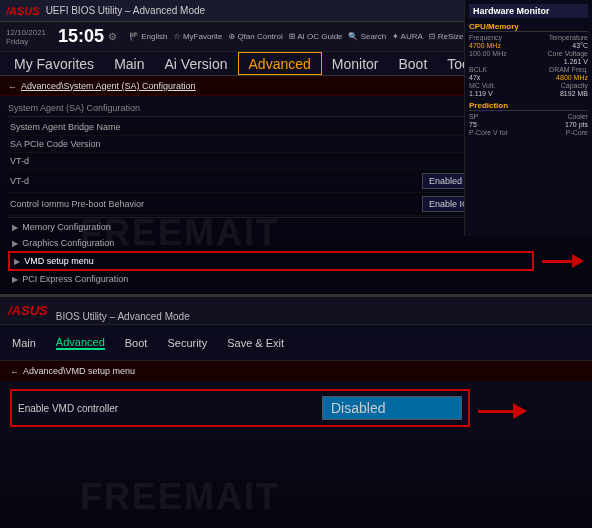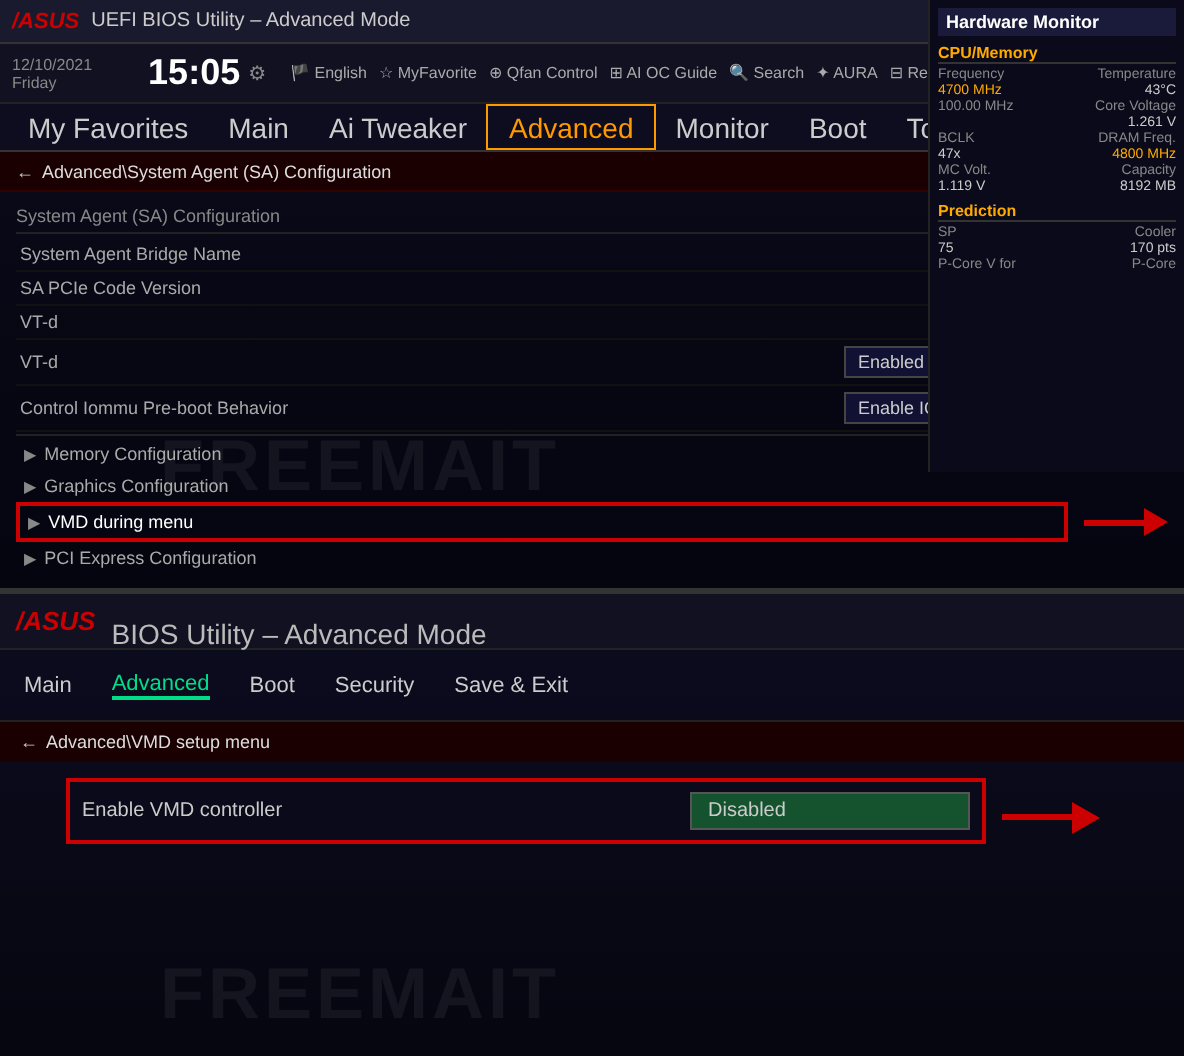--- a/index.html
+++ b/index.html
@@ -113,20 +113,21 @@
       border-bottom: 1px solid #330000;
     }
     .breadcrumb-arrow {
       color: #ccc;
       font-size: 9px;
       margin-right: 4px;
     }
     .breadcrumb-text {
       color: #ddd;
       font-size: 9px;
+      text-decoration: underline;
     }
 
     
     .content-area {
       padding: 4px 8px;
       flex: 1;
     }
     .section-title {
       color: #888;
       font-size: 9px;
@@ -277,21 +278,21 @@
     }
     .bottom-asus-logo {
       color: #cc0000;
       font-weight: bold;
       font-size: 13px;
       font-style: italic;
       margin-right: 8px;
     }
     .bottom-title {
       color: #bbb;
-      font-size: 14px;
+      font-size: 10px;
       margin-top: 12px;
     }
 
     
     .bottom-nav {
       display: flex;
       align-items: center;
       padding: 6px 12px;
       gap: 20px;
       border-bottom: 1px solid #222;
@@ -337,24 +338,24 @@
       border: 2px solid #cc0000;
       background: #0a0a1a;
       margin-bottom: 6px;
     }
     .bottom-config-label {
       color: #ccc;
       font-size: 10px;
       flex: 1;
     }
     .bottom-dropdown {
-      background: #14532d;
+      background: #0369a1;
       border: 1px solid #555;
       color: #ccc;
-      font-size: 10px;
+      font-size: 14px;
       padding: 3px 8px 3px 8px;
       min-width: 140px;
       display: inline-flex;
       align-items: center;
       justify-content: space-between;
     }
     .bottom-dropdown::after {
       content: '';
     }
     .bottom-arrow-right {
@@ -396,42 +397,42 @@
 <body>
 
 <div class="top-panel">
 
   <div class="header-bar">
     <span class="asus-logo">/ASUS</span>
     <span class="header-title">UEFI BIOS Utility – Advanced Mode</span>
   </div>
 
   <div class="datetime-bar">
-    <div style="display:flex; flex-direction:column; margin-right:20px;">
+    <div style="display:flex; flex-direction:column; margin-right:4px;">
       <span class="date-text">12/10/2021</span>
       <span class="date-text">Friday</span>
     </div>
     <span class="time-text">15:05</span>
     <span class="gear-icon">⚙</span>
     <div class="quick-icons">
       <span class="quick-icon-item">🏴 English</span>
       <span class="quick-icon-item">☆ MyFavorite</span>
       <span class="quick-icon-item">⊕ Qfan Control</span>
       <span class="quick-icon-item">⊞ AI OC Guide</span>
       <span class="quick-icon-item">🔍 Search</span>
       <span class="quick-icon-item">✦ AURA</span>
       <span class="quick-icon-item">⊟ ReSize BAR</span>
       <span class="quick-icon-item">⊠ MemTest86</span>
     </div>
   </div>
 
   <div class="nav-tabs">
     <div class="nav-tab">My Favorites</div>
     <div class="nav-tab">Main</div>
-    <div class="nav-tab">Ai Tweaker</div>
+    <div class="nav-tab">Ai Version</div>
     <div class="nav-tab highlighted">Advanced</div>
     <div class="nav-tab">Monitor</div>
     <div class="nav-tab">Boot</div>
     <div class="nav-tab">Tool</div>
     <div class="nav-tab">Exit</div>
   </div>
 
   <div class="breadcrumb-bar">
     <span class="breadcrumb-arrow">←</span>
     <span class="breadcrumb-text">Advanced\System Agent (SA) Configuration</span>
@@ -470,21 +471,21 @@
           <span>Memory Configuration</span>
         </div>
         <div class="menu-item">
           <span class="triangle">▶</span>
           <span>Graphics Configuration</span>
         </div>
 
         <div style="display:flex; align-items:center; position:relative;">
           <div class="menu-item vmd" style="border: 2px solid #cc0000; flex:1;">
             <span class="triangle">▶</span>
-            <span>VMD during menu</span>
+            <span>VMD setup menu</span>
           </div>
           <div style="margin-left:8px; display:flex; align-items:center;">
             <div style="width:30px; height:3px; background:#cc0000;"></div>
             <div class="arrow-right"></div>
           </div>
         </div>
 
         <div class="menu-item">
           <span class="triangle">▶</span>
           <span>PCI Express Configuration</span>
@@ -565,21 +566,21 @@
     <span class="bottom-nav-item">Save &amp; Exit</span>
   </div>
 
   <div class="bottom-breadcrumb">
     <span class="bottom-breadcrumb-arrow">←</span>
     <span class="bottom-breadcrumb-text">Advanced\VMD setup menu</span>
   </div>
 
   <div class="bottom-content">
     <div style="display:flex; align-items:center;">
-      <div class="bottom-config-row" style="flex:1; max-width:460px;margin-left:23px;">
+      <div class="bottom-config-row" style="flex:1; max-width:460px;">
         <span class="bottom-config-label">Enable VMD controller</span>
         <div class="bottom-dropdown">Disabled</div>
       </div>
       <div style="display:flex; align-items:center; margin-left:8px;">
         <div style="width:35px; height:3px; background:#cc0000;"></div>
         <div class="bottom-arrow-right"></div>
       </div>
     </div>
   </div>
 

